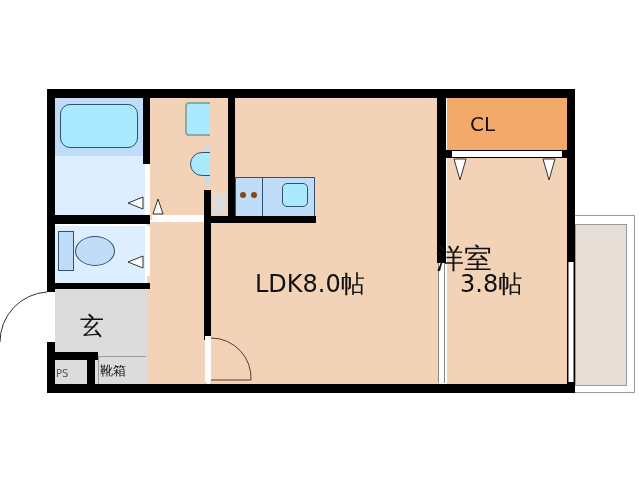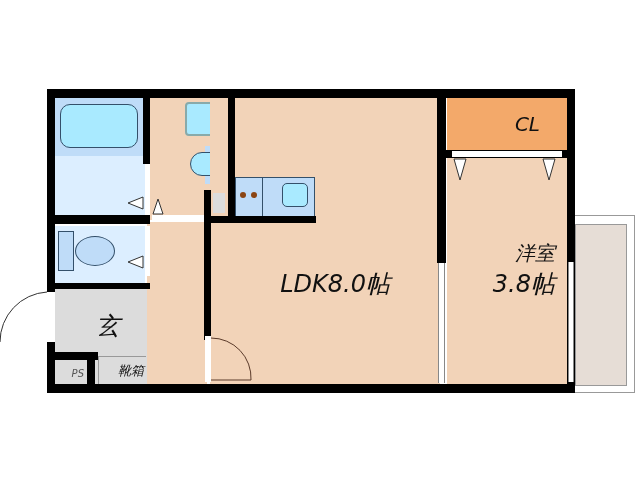--- a/index.html
+++ b/index.html
@@ -1,19 +1,19 @@
 <!DOCTYPE html>
 <html><head>
 <meta charset="utf-8">
 <style>
   html, body { margin:0; padding:0; background:#ffffff; }
   body { width:640px; height:480px; position:relative; overflow:hidden; font-family:"DejaVu Sans", sans-serif; }
   .abs { position:absolute; box-sizing:border-box; }
   .wall { background:#000; }
-  .lbl { position:absolute; color:#111; text-align:right; white-space:nowrap;font-style:italic; }
+  .lbl { position:absolute; color:#111; text-align:left; white-space:nowrap; }
 </style>
 </head>
 <body>
 
 <div class="abs" style="left:0;top:0;width:640px;height:480px;">
 
   <div class="abs" style="left:55px;top:98px;width:90px;height:122px;background:#dceeff;"></div>
   <div class="abs" style="left:55px;top:98px;width:90px;height:58px;background:#bfdcf8;"></div>
   <div class="abs" style="left:60px;top:104px;width:78px;height:44px;background:#a9eaff;border:1px solid #34506a;border-radius:10px;"></div>
 
@@ -75,19 +75,19 @@
     <polygon points="143,256 128,262 143,268" fill="#fff" stroke="#333" stroke-width="1"></polygon>
     <polygon points="158,199 153,214 163,214" fill="#fff" stroke="#333" stroke-width="1"></polygon>
     <polygon points="454,159 460,180 466,159" fill="#fff" stroke="#333" stroke-width="1"></polygon>
     <polygon points="543,159 549,180 555,159" fill="#fff" stroke="#333" stroke-width="1"></polygon>
     <path d="M47,292 A50,50 0 0 0 0,342" fill="none" stroke="#333" stroke-width="1"></path>
     <path d="M211,338 A40,40 0 0 1 251,380" fill="none" stroke="#5a3a2a" stroke-width="1"></path>
     <line x1="211" y1="380" x2="251" y2="380" stroke="#5a3a2a" stroke-width="1"></line>
   </svg>
 
   <div class="lbl" style="left:255px;top:268px;width:135px;font-size:24px;">LDK8.0帖</div>
-  <div class="lbl" style="left:460px;top:240px;width:95px;font-size:20px;">洋室</div>
+  <div class="lbl" style="left:436px;top:240px;width:95px;font-size:28px;">洋室</div>
   <div class="lbl" style="left:460px;top:268px;width:95px;font-size:24px;">3.8帖</div>
   <div class="lbl" style="left:470px;top:112px;width:70px;font-size:20px;">CL</div>
   <div class="lbl" style="left:80px;top:310px;width:40px;font-size:24px;">玄</div>
   <div class="lbl" style="left:100px;top:362px;width:44px;font-size:13px;">靴箱</div>
   <div class="lbl" style="left:56px;top:368px;width:28px;font-size:10px;color:#555;">PS</div>
 </div>
 
 </body></html>

